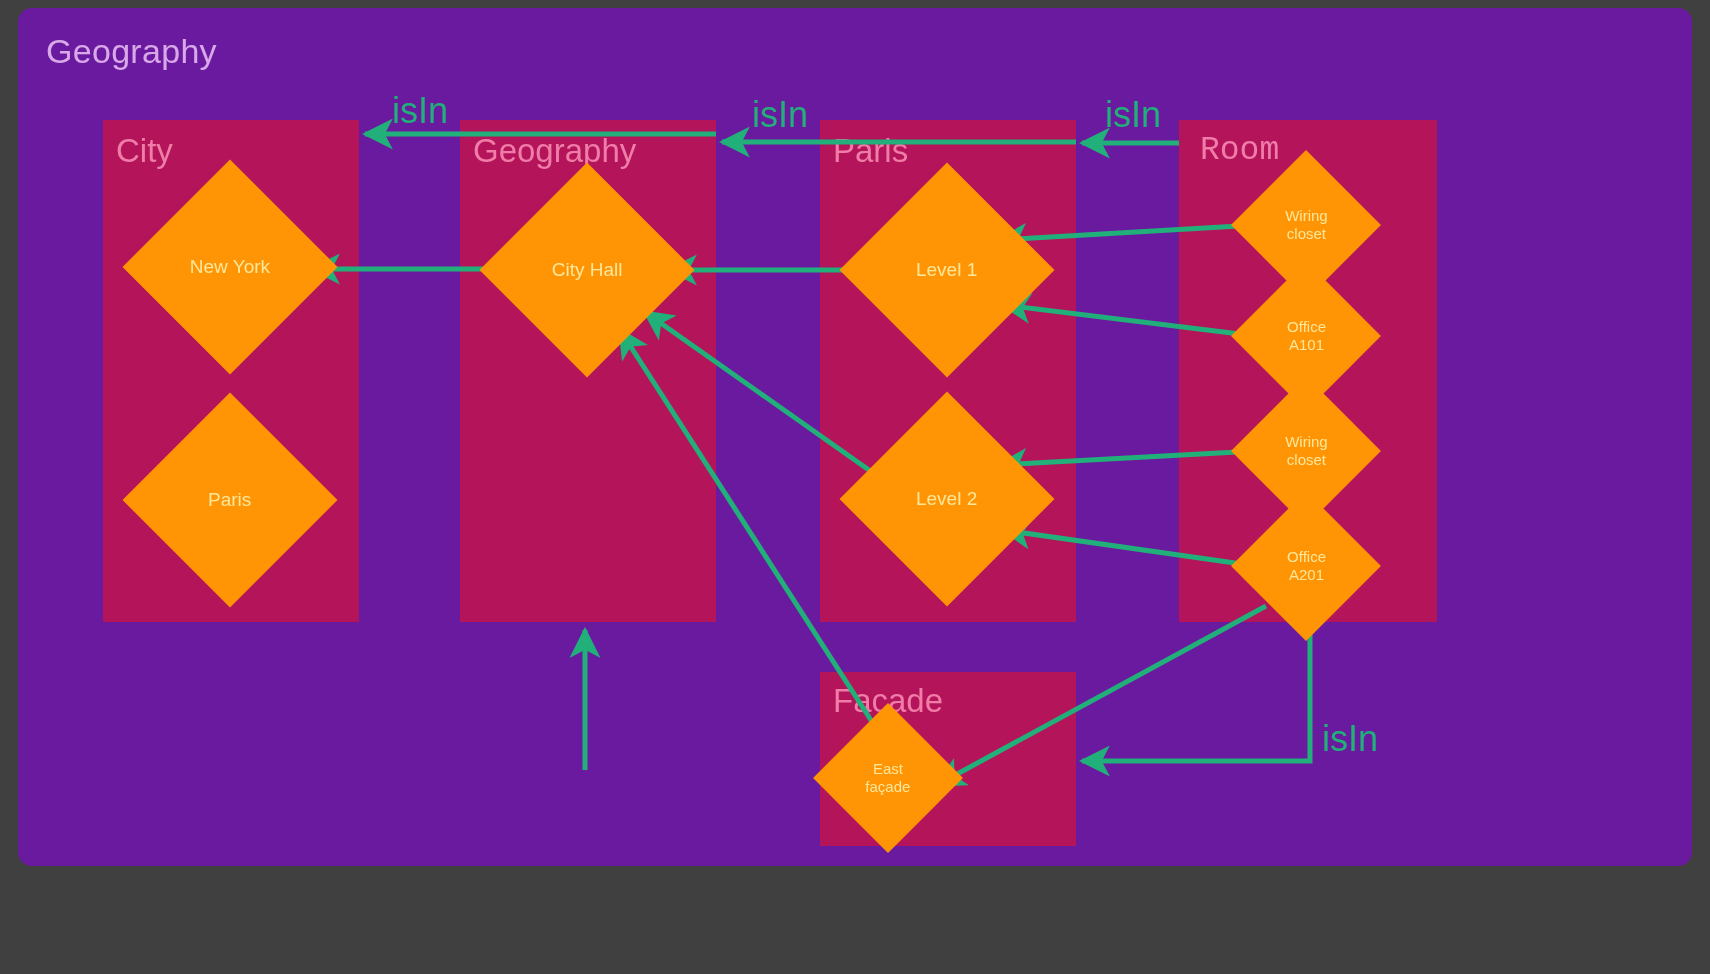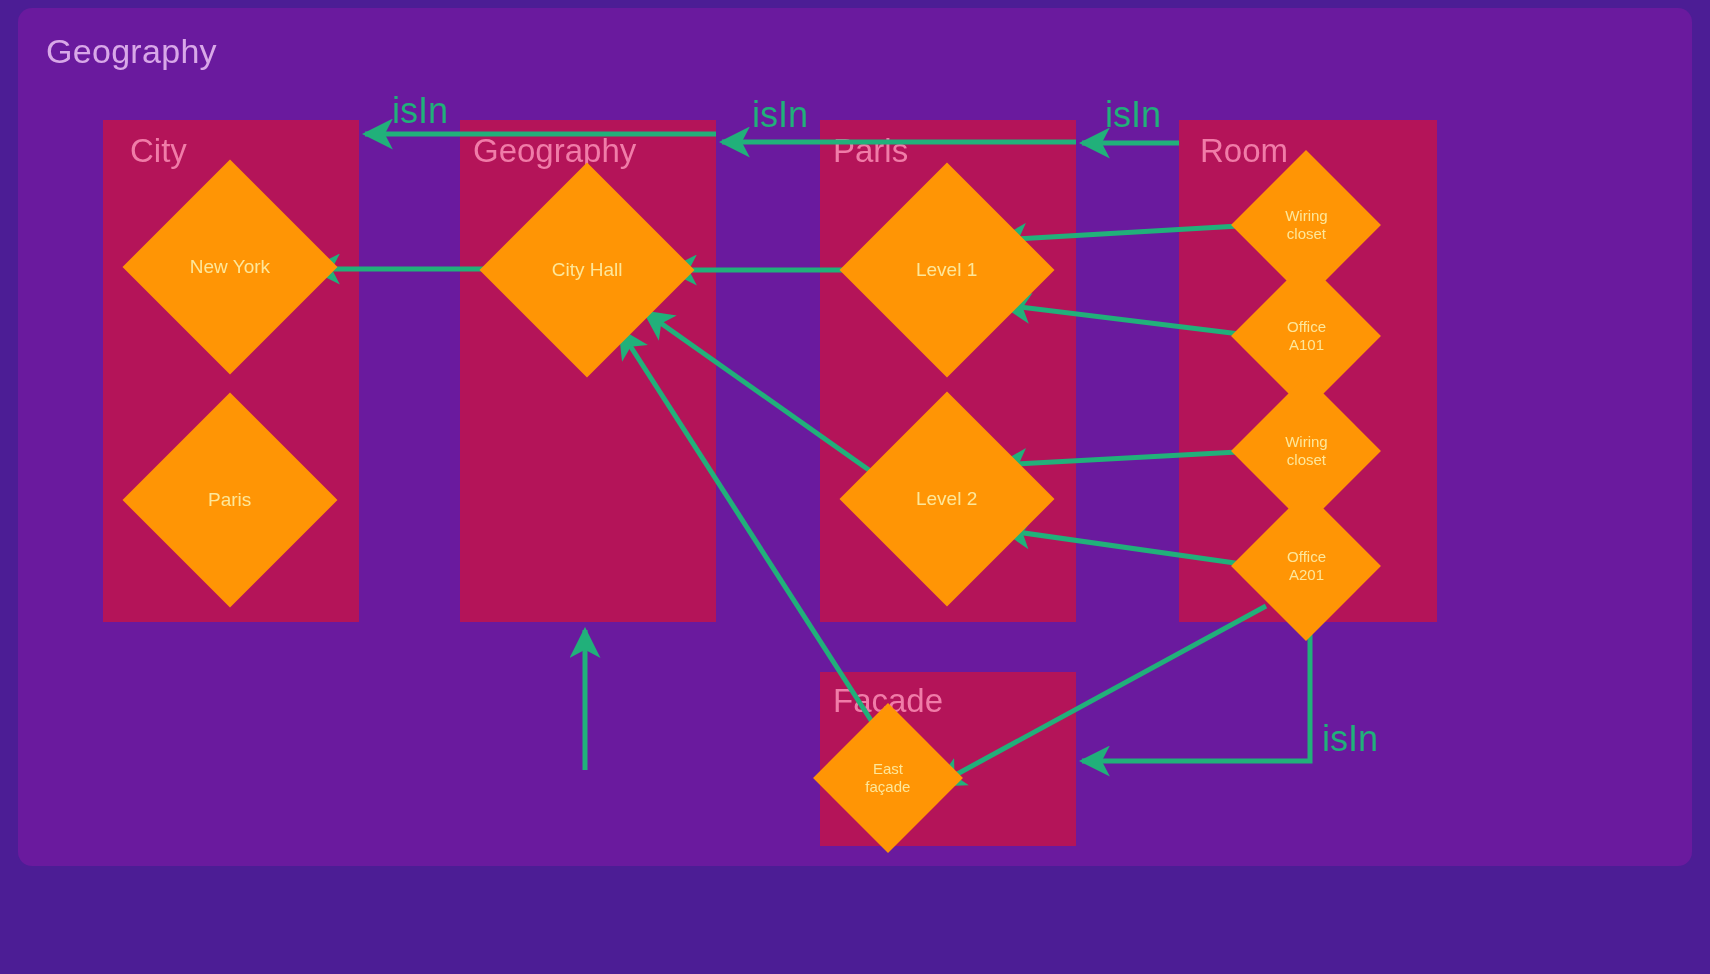--- a/index.html
+++ b/index.html
@@ -1,17 +1,17 @@
 <!DOCTYPE html>
 <html><head>
 <meta charset="utf-8">
 <style>
   html,body{margin:0;padding:0;background:#ffffff;}
   body{font-family:"Liberation Sans",sans-serif;}
-  #stage{position:relative;width:1710px;height:974px;overflow:hidden;background:#4c1d95;}
+  #stage{position:relative;width:1710px;height:974px;overflow:hidden;background:#404040;}
   #canvas{position:absolute;left:18px;top:8px;width:1674px;height:858px;background:#6a1a9e;border-radius:14px;}
   .diagram-title{position:absolute;left:46px;top:32px;font-size:34px;color:#d8a8e8;letter-spacing:.3px;}
   .group-box{position:absolute;background:#b41459;}
   .group-label{position:absolute;font-size:33px;color:#f07ca8;white-space:nowrap;}
   .node{position:absolute;background:#ff9505;transform:rotate(45deg);display:flex;align-items:center;justify-content:center;}
   .node-label{transform:rotate(-45deg);color:#fde79a;text-align:center;line-height:1.18;white-space:pre-line;}
   .edge-label{position:absolute;font-size:36px;color:#21b07a;white-space:nowrap;}
   svg#edges{position:absolute;left:0;top:0;width:1710px;height:974px;overflow:visible;pointer-events:none;}
 </style>
 </head>
@@ -21,24 +21,24 @@
   <div id="canvas"></div>
 
   <div class="diagram-title">Geography</div>
 
   <div class="group-box" style="left:103px;top:120px;width:256px;height:502px;"></div>
   <div class="group-box" style="left:460px;top:120px;width:256px;height:502px;"></div>
   <div class="group-box" style="left:820px;top:120px;width:256px;height:502px;"></div>
   <div class="group-box" style="left:1179px;top:120px;width:258px;height:502px;"></div>
   <div class="group-box" style="left:820px;top:672px;width:256px;height:174px;"></div>
 
-  <div class="group-label" style="left:130px;top:132px;">City</div>
+  <div class="group-label" style="left:116px;top:132px;">City</div>
   <div class="group-label" style="left:473px;top:132px;">Geography</div>
   <div class="group-label" style="left:833px;top:132px;">Paris</div>
-  <div class="group-label" style="left:1200px;top:132px;">Room</div>
+  <div class="group-label" style="left:1200px;top:132px;font-family:Liberation Mono, monospace;">Room</div>
   <div class="group-label" style="left:833px;top:682px;">Façade</div>
 
   <svg id="edges">
     <defs>
       <marker id="ah" viewBox="0 0 10 10" refX="9" refY="5" markerWidth="6.2" markerHeight="6.2" orient="auto-start-reverse">
         <path d="M 0 0 L 10 5 L 0 10 L 2.6 5 z" fill="#21b07a"></path>
       </marker>
     </defs>
     <g fill="none" stroke="#21b07a" stroke-width="5" marker-end="url(#ah)">
       <path d="M 716 134 L 365 134"></path>

